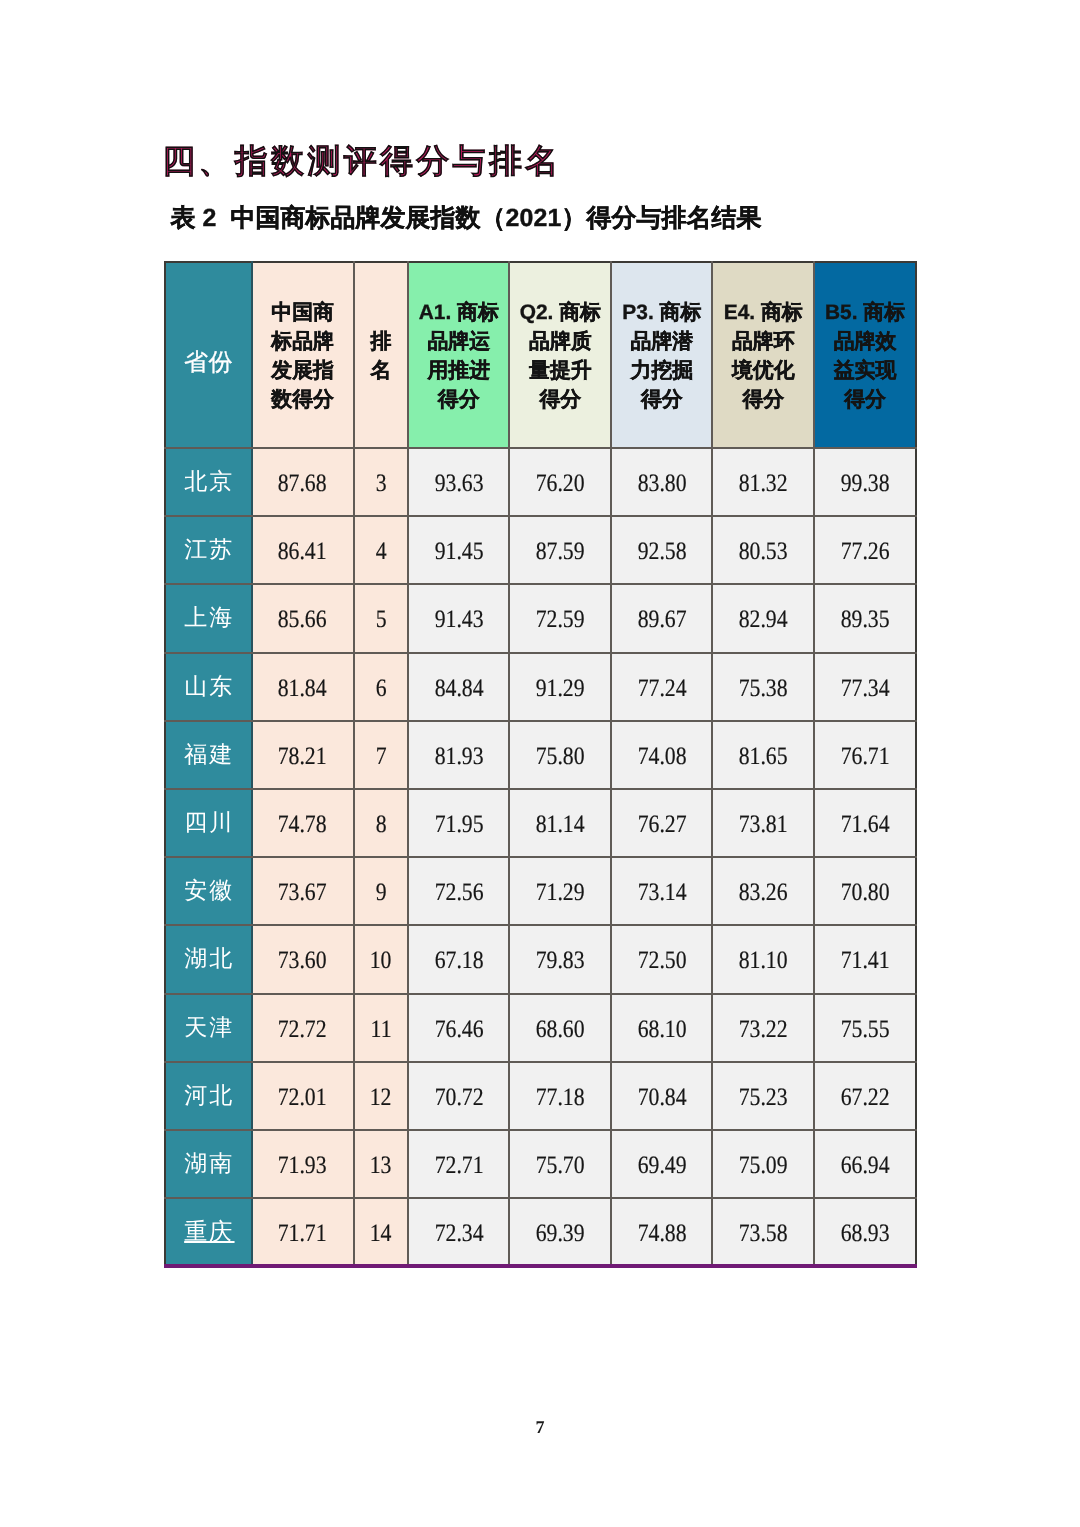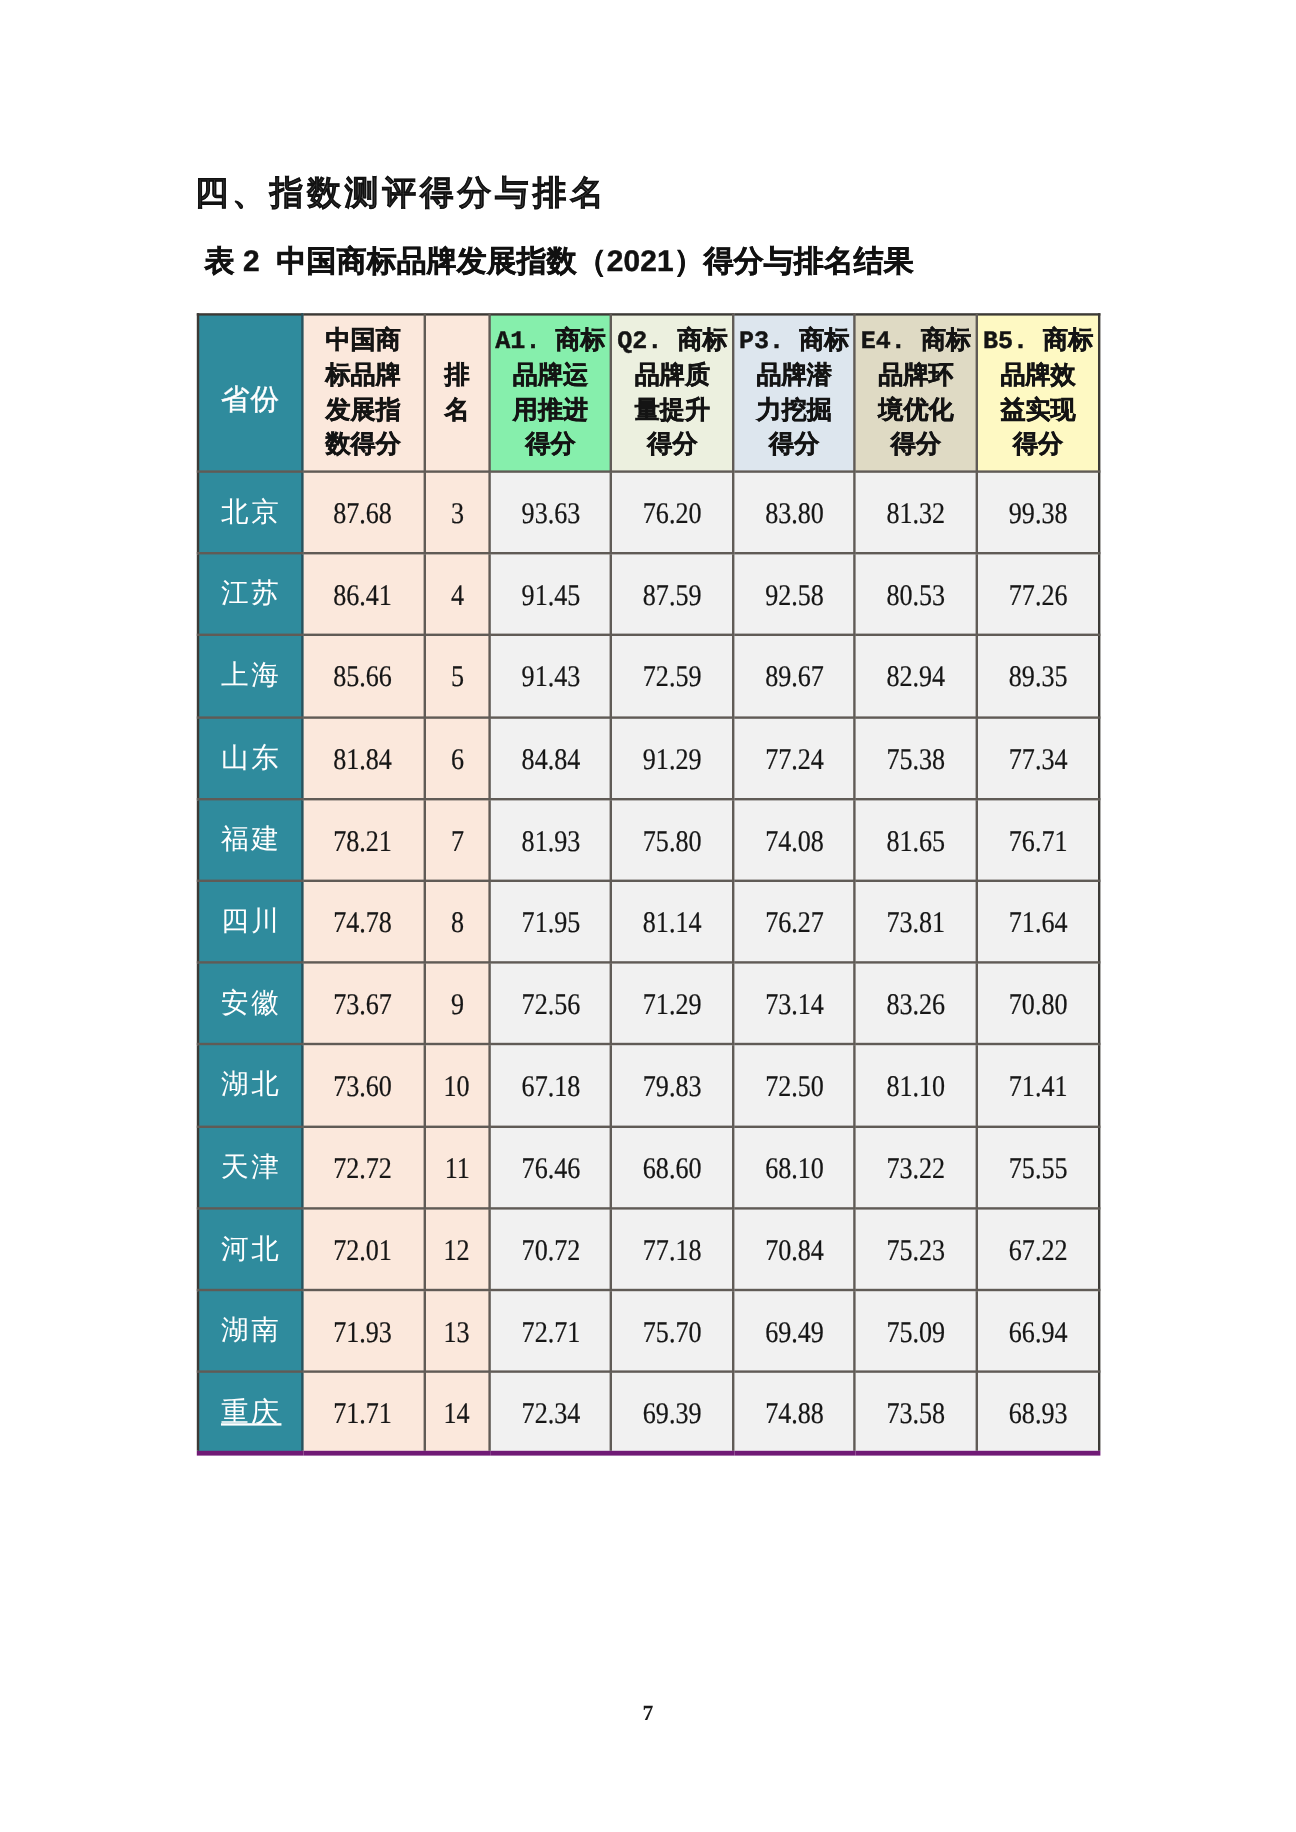--- a/index.html
+++ b/index.html
@@ -6,22 +6,22 @@
   html,body{margin:0;padding:0;background:#ffffff;}
   body{width:1080px;height:1527px;overflow:hidden;
        font-family:"Liberation Serif","DejaVu Serif",serif;
        -webkit-font-smoothing:antialiased;text-rendering:geometricPrecision;}
   .page{position:relative;width:1080px;height:1527px;background:#ffffff;
         transform:translateZ(0);will-change:transform;}
 
   .section-heading{
     position:absolute;left:162.2px;top:144.6px;
     font-family:"Liberation Sans","DejaVu Sans",sans-serif;
-    font-weight:700;font-size:28px;line-height:32px;
-    letter-spacing:3.3px;color:#404040;white-space:nowrap;-webkit-text-stroke:0.45px #111111;
+    font-weight:700;font-size:33px;line-height:32px;
+    letter-spacing:3.3px;color:#be185d;white-space:nowrap;-webkit-text-stroke:0.45px #111111;
   }
   .table-caption{
     position:absolute;left:0;top:201.8px;width:932px;text-align:center;
     font-family:"Liberation Sans","DejaVu Sans",sans-serif;
     font-weight:700;font-size:24.9px;line-height:32px;letter-spacing:0.12px;
     color:#111111;white-space:pre;-webkit-text-stroke:0.4px #111111;
   }
 
   .tbl-wrap{position:absolute;left:164px;top:261px;width:751px;}
   table.idx{border-collapse:collapse;table-layout:fixed;width:751px;
@@ -38,22 +38,22 @@
   }
   table.idx tr > td:last-child, table.idx tr > th:last-child{
     border-right:2px solid #3c3a36;
   }
   table.idx tr:first-child > th{border-top:2px solid #3c3a36;}
   table.idx .c-prov{border-right-color:#29525d;}
   table.idx tbody tr:last-child > td{border-bottom:4px solid #701a75;text-decoration:underline;}
 
   
   th.hd{
-    height:131px;
-    font-family:Liberation Mono, monospace;
+    height:186px;
+    font-family:Liberation Sans, sans-serif;
     font-weight:700;font-size:20.9px;line-height:29px;
     color:#141414;letter-spacing:0px;-webkit-text-stroke:0.35px #141414;
   }
   th.hd .ln{display:block;white-space:nowrap;position:relative;top:1px;}
   th.hd-prov .ln{position:relative;top:8px;}
   th.hd-prov{
     font-size:24px;line-height:28px;font-weight:400;color:#ffffff;letter-spacing:0.6px;text-indent:0.6px;
     -webkit-text-stroke:0.3px #ffffff;
   }
 
@@ -68,21 +68,21 @@
   td.num .nv{display:inline-block;transform:scaleX(0.87) translateY(2px);}
 
   
   .c-prov{background:#2f8b9d;}
   .c-score{background:#fbe8dc;}
   .c-rank{background:#fbe8dc;}
   .c-a1{background:#86efac;}
   .c-q2{background:#ecf0df;}
   .c-p3{background:#dde6ee;}
   .c-e4{background:#dfdac4;}
-  .c-b5{background:#fef9c3;}
+  .c-b5{background:#0369a1;}
   .c-data{background:#f1f1f1;}
 
   .page-number{
     position:absolute;left:0;top:1417px;width:1080px;text-align:center;
     font-family:"Liberation Serif","DejaVu Serif",serif;
     font-weight:700;font-size:18px;color:#1a1a1a;line-height:20px;
   }
 </style>
 </head>
 <body>

